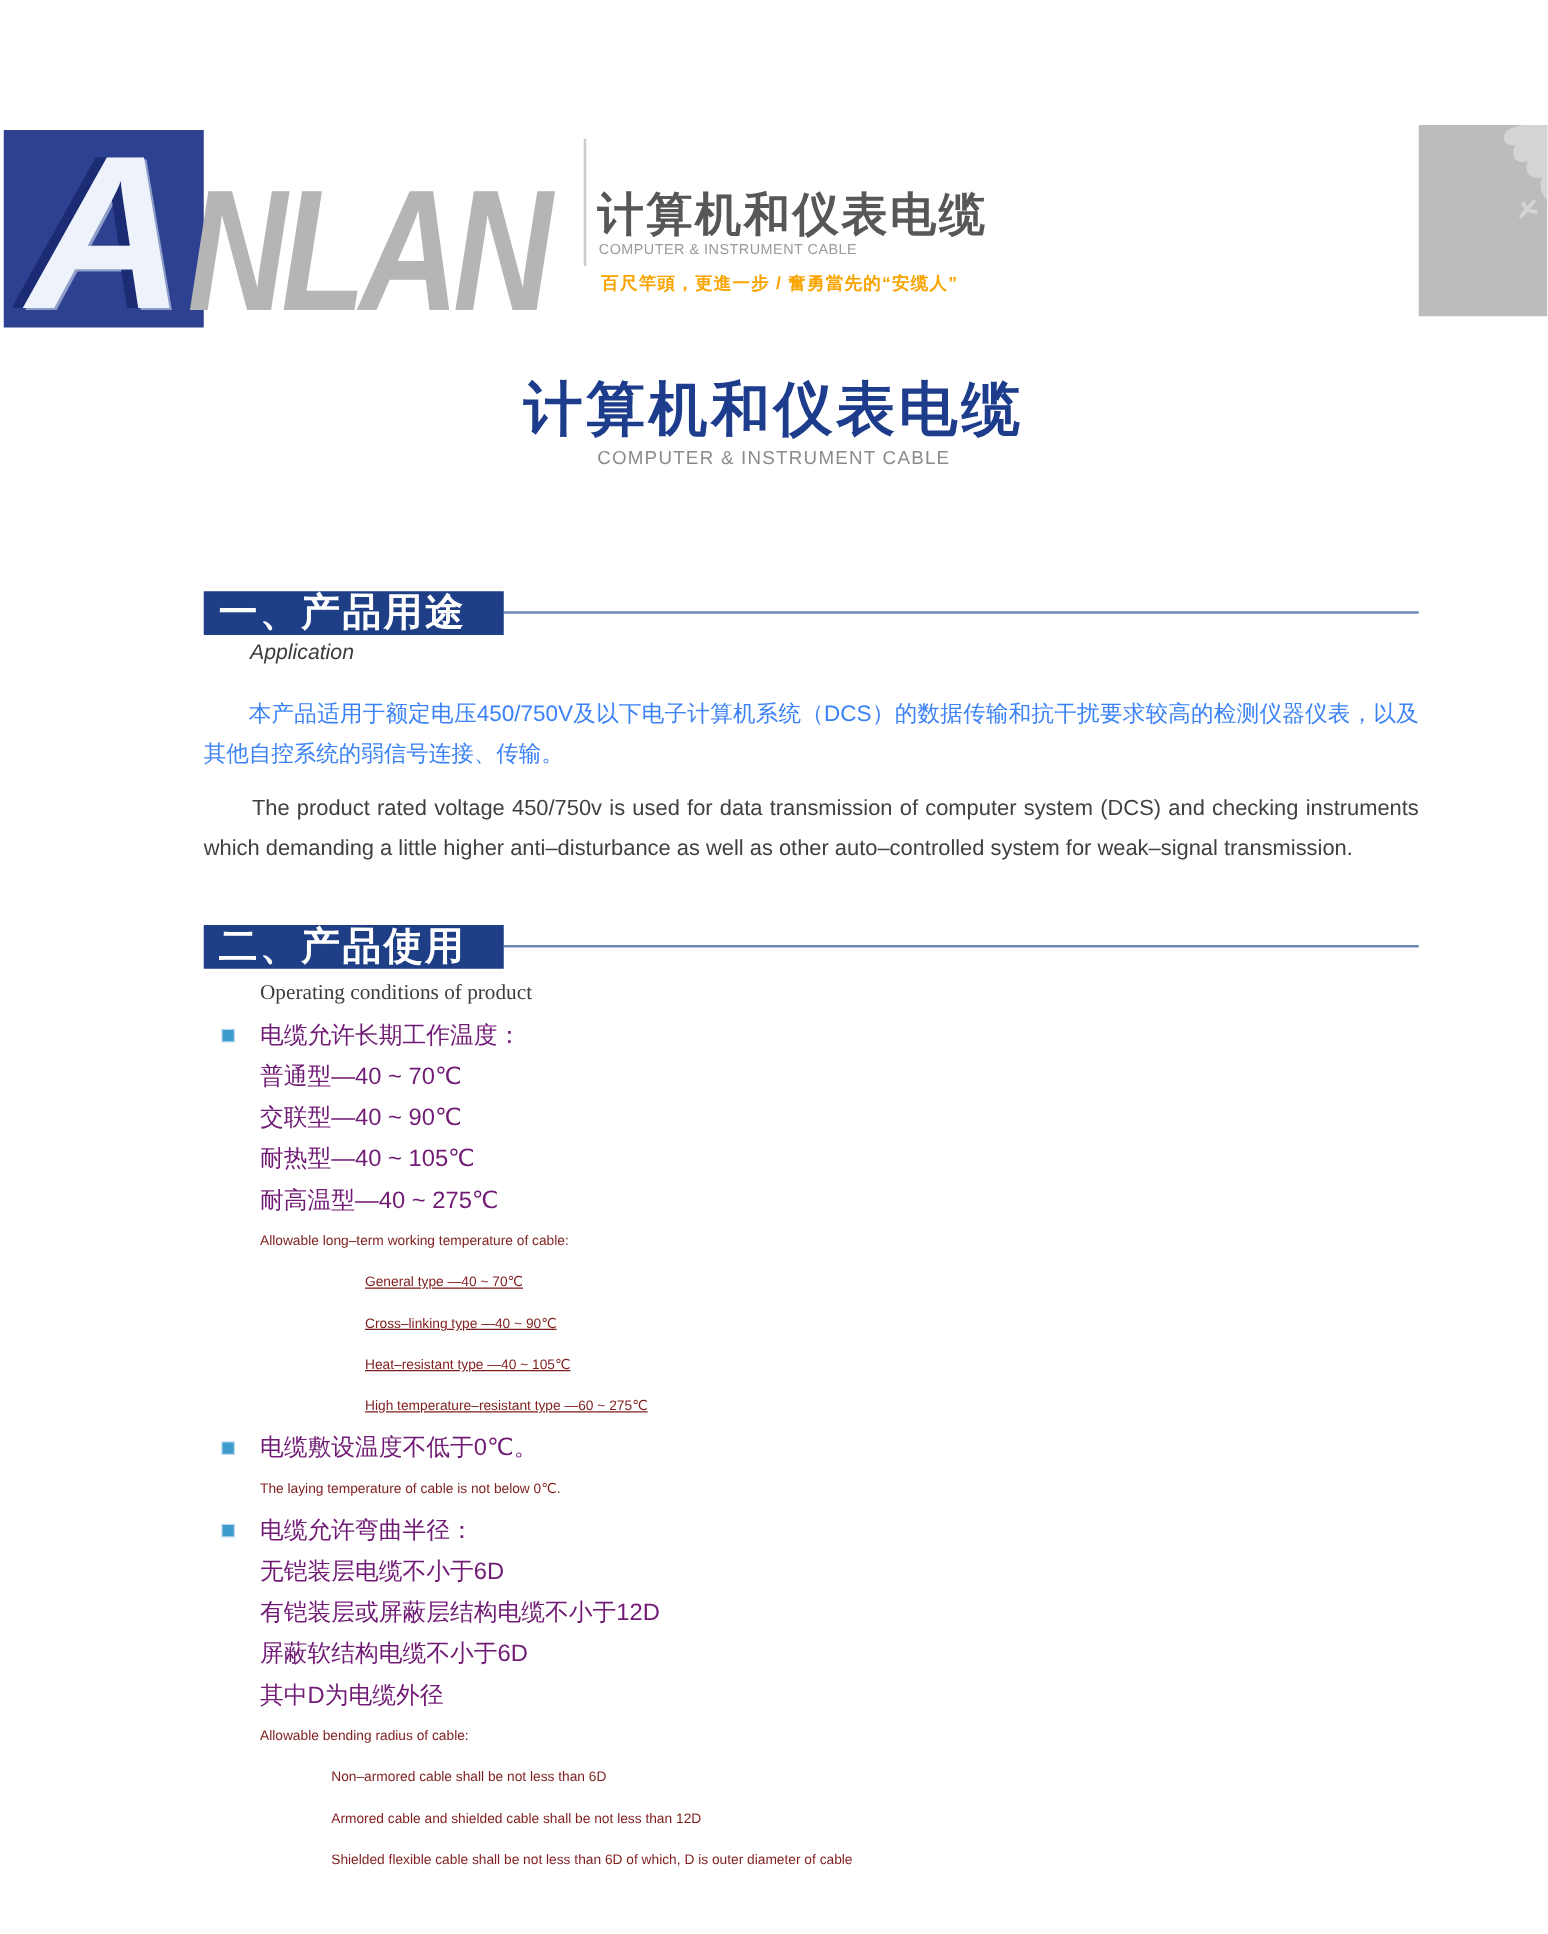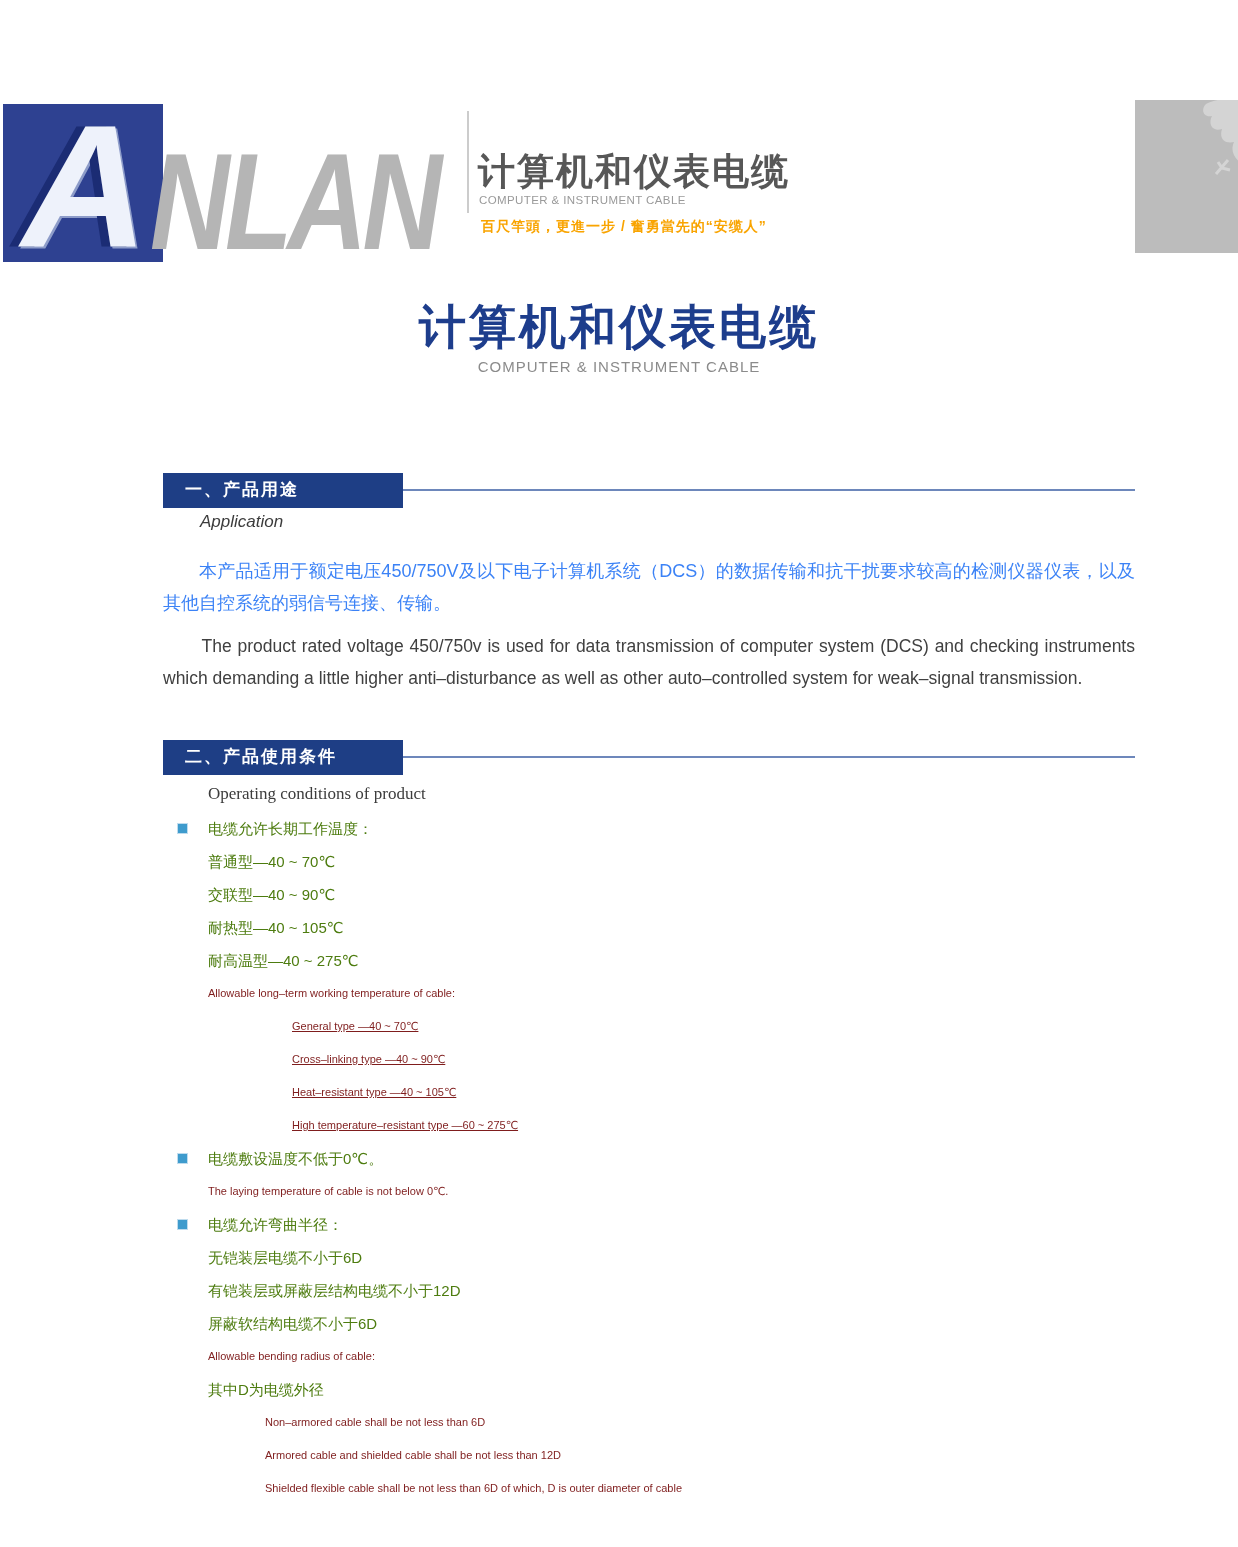--- a/index.html
+++ b/index.html
@@ -37,41 +37,41 @@
   .main-title{top:296px;left:0;width:1238px;text-align:center;
     font-size:47px;font-weight:bold;color:#1d3d8c;letter-spacing:3px;}
   .main-sub{top:358px;left:0;width:1238px;text-align:center;
     font-size:15px;color:#8b8b8b;letter-spacing:1px;}
 
   
   .sec-head{left:163px;width:972px;height:35px;}
   .sec1{top:473px;} .sec2{top:740px;}
   .sec-box{
     position:absolute;left:0;top:0;width:240px;height:35px;box-sizing:border-box;
-    background:#1e3e85;color:#ffffff;font-size:17px;font-weight:bold;
-    line-height:34px;padding-left:22px;letter-spacing:2px;
+    background:#1e3e85;color:#ffffff;font-size:31px;font-weight:bold;
+    line-height:34px;padding-left:12px;letter-spacing:2px;
   }
   .sec-rule{position:absolute;left:240px;right:0;top:16px;height:2px;background:#6d87bb;}
 
   
   .app-label{left:200px;top:512px;font-size:17px;color:#3c3c3c;font-style:italic;}
   .cn-para{
     left:163px;top:555px;width:972px;font-size:18px;line-height:32px;
     color:#3b82f6;text-align:justify;text-indent:2em;
   }
   .en-para{
     left:163px;top:630px;width:972px;font-size:17.5px;line-height:32px;
     color:#404040;text-align:justify;text-indent:2.2em;
   }
   .op-label{left:208px;top:784px;font-size:17px;color:#3c3c3c;font-family:Liberation Serif, serif;}
 
   
   .plist{left:163px;top:812px;width:1010px;}
   .pl-line{position:relative;height:33px;line-height:33px;white-space:nowrap;}
-  .pl-line.cn{font-size:15px;color:#4d7c0f;}
+  .pl-line.cn{font-size:19px;color:#701a75;}
   .pl-line.en{font-size:11px;color:#7f1d1d;}
   .ind-item .pl-text{margin-left:45px;}
   .ind-sub  .pl-text{margin-left:129px;text-decoration:underline;}
   .ind-sub2 .pl-text{margin-left:102px;}
   .pl-bullet{position:absolute;left:15px;top:12px;width:9px;height:9px;
     background:#3e9bcd;box-shadow:0 0 0 1px #bfdcee;}
 </style>
 </head>
 <body>
 
@@ -120,18 +120,18 @@
     <div class="pl-line en ind-sub"><span class="pl-text">General type —40 ~ 70℃</span></div>
     <div class="pl-line en ind-sub"><span class="pl-text">Cross–linking type —40 ~ 90℃</span></div>
     <div class="pl-line en ind-sub"><span class="pl-text">Heat–resistant type —40 ~ 105℃</span></div>
     <div class="pl-line en ind-sub"><span class="pl-text">High temperature–resistant type —60 ~ 275℃</span></div>
     <div class="pl-line cn ind-item"><span class="pl-bullet"></span><span class="pl-text">电缆敷设温度不低于0℃。</span></div>
     <div class="pl-line en ind-item"><span class="pl-text">The laying temperature of cable is not below 0℃.</span></div>
     <div class="pl-line cn ind-item"><span class="pl-bullet"></span><span class="pl-text">电缆允许弯曲半径：</span></div>
     <div class="pl-line cn ind-item"><span class="pl-text">无铠装层电缆不小于6D</span></div>
     <div class="pl-line cn ind-item"><span class="pl-text">有铠装层或屏蔽层结构电缆不小于12D</span></div>
     <div class="pl-line cn ind-item"><span class="pl-text">屏蔽软结构电缆不小于6D</span></div>
+    <div class="pl-line cn ind-item"><span class="pl-text">其中D为电缆外径</span></div>
     <div class="pl-line en ind-item"><span class="pl-text">Allowable bending radius of cable:</span></div>
-    <div class="pl-line cn ind-item"><span class="pl-text">其中D为电缆外径</span></div>
     <div class="pl-line en ind-sub2"><span class="pl-text">Non–armored cable shall be not less than 6D</span></div>
     <div class="pl-line en ind-sub2"><span class="pl-text">Armored cable and shielded cable shall be not less than 12D</span></div>
     <div class="pl-line en ind-sub2"><span class="pl-text">Shielded flexible cable shall be not less than 6D of which, D is outer diameter of cable</span></div>
   </div>
 
 </body></html>

